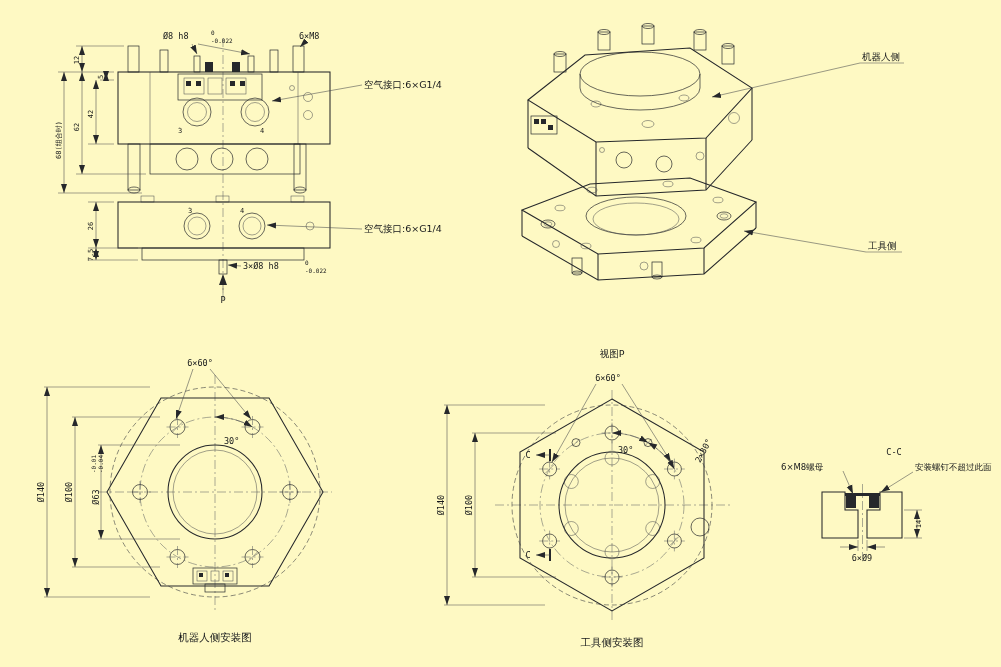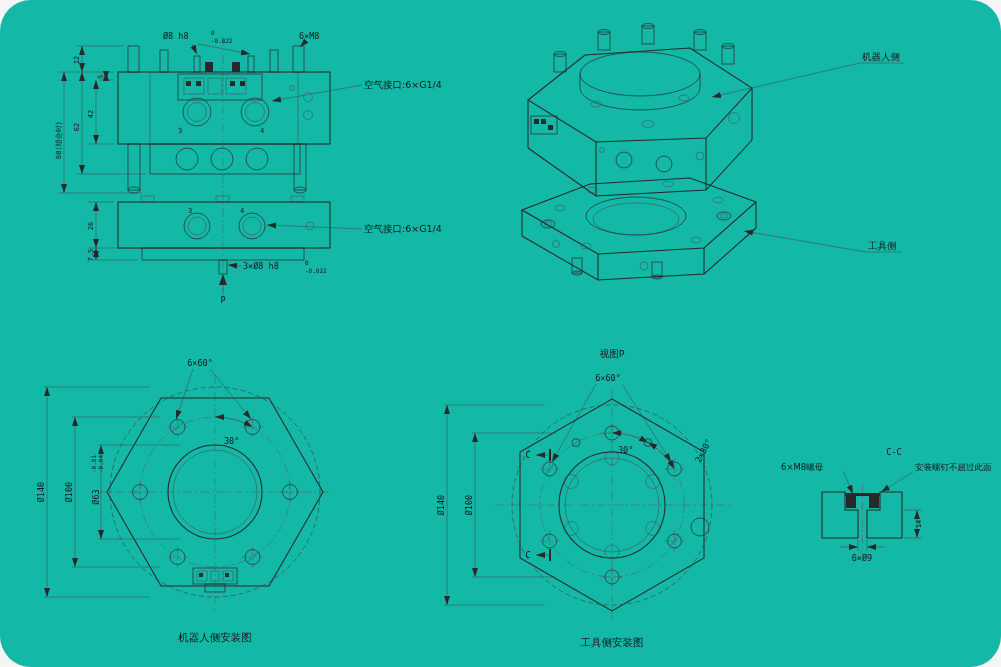--- a/index.html
+++ b/index.html
@@ -1,16 +1,16 @@
 <!DOCTYPE html>
 <html><head>
 <meta charset="utf-8">
 <style>
   html,body{margin:0;padding:0;background:#f5f5f5;}
-  #page{width:1001px;height:667px;background:#14b8a6;position:relative;margin:0 auto;overflow:hidden;border-radius:31px;}
+  #page{width:1001px;height:667px;background:#fef9c3;position:relative;margin:0 auto;overflow:hidden;}
   svg{display:block;}
   
   .ol{fill:none;stroke:#26282b;stroke-width:1.05;}
   .ml{fill:none;stroke:#26282b;stroke-width:0.7;}
   .tl{fill:none;stroke:#44474b;stroke-width:0.5;}
   .cl{fill:none;stroke:#55585c;stroke-width:0.5;stroke-dasharray:9 3 2 3;}
   .hd{fill:none;stroke:#3a3d40;stroke-width:0.6;stroke-dasharray:5 3;}
   .dm{fill:none;stroke:#45484c;stroke-width:0.55;}
   .fl{fill:#26282b;stroke:none;}
   

